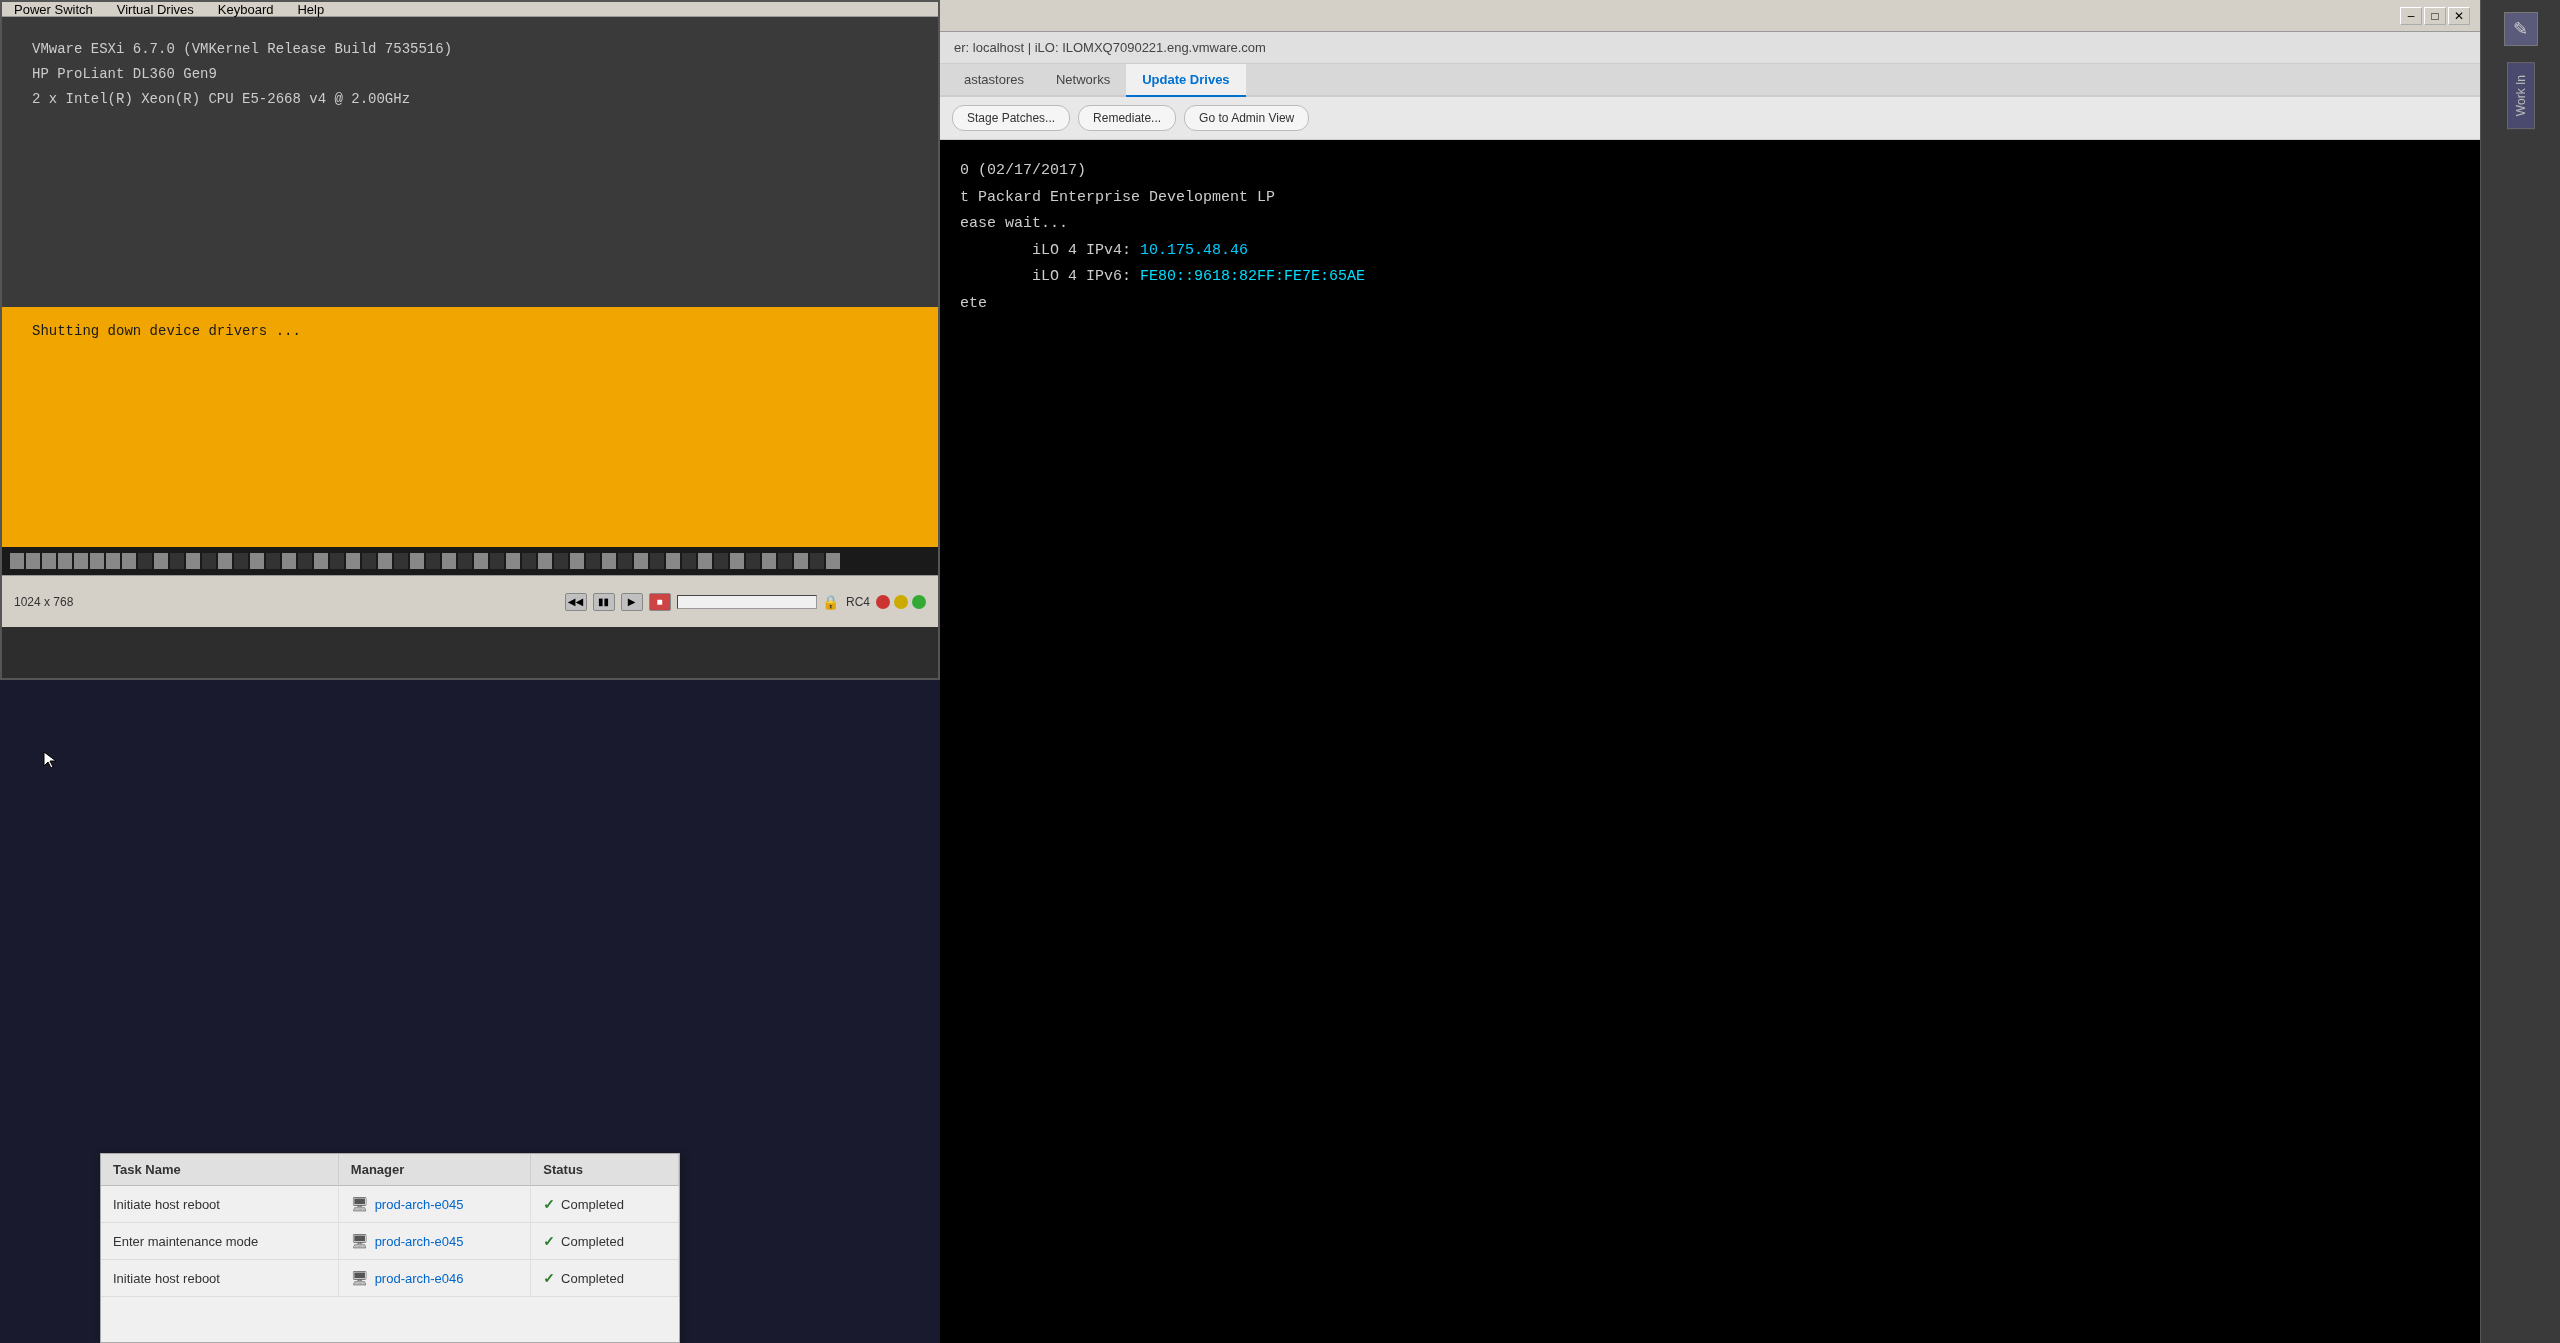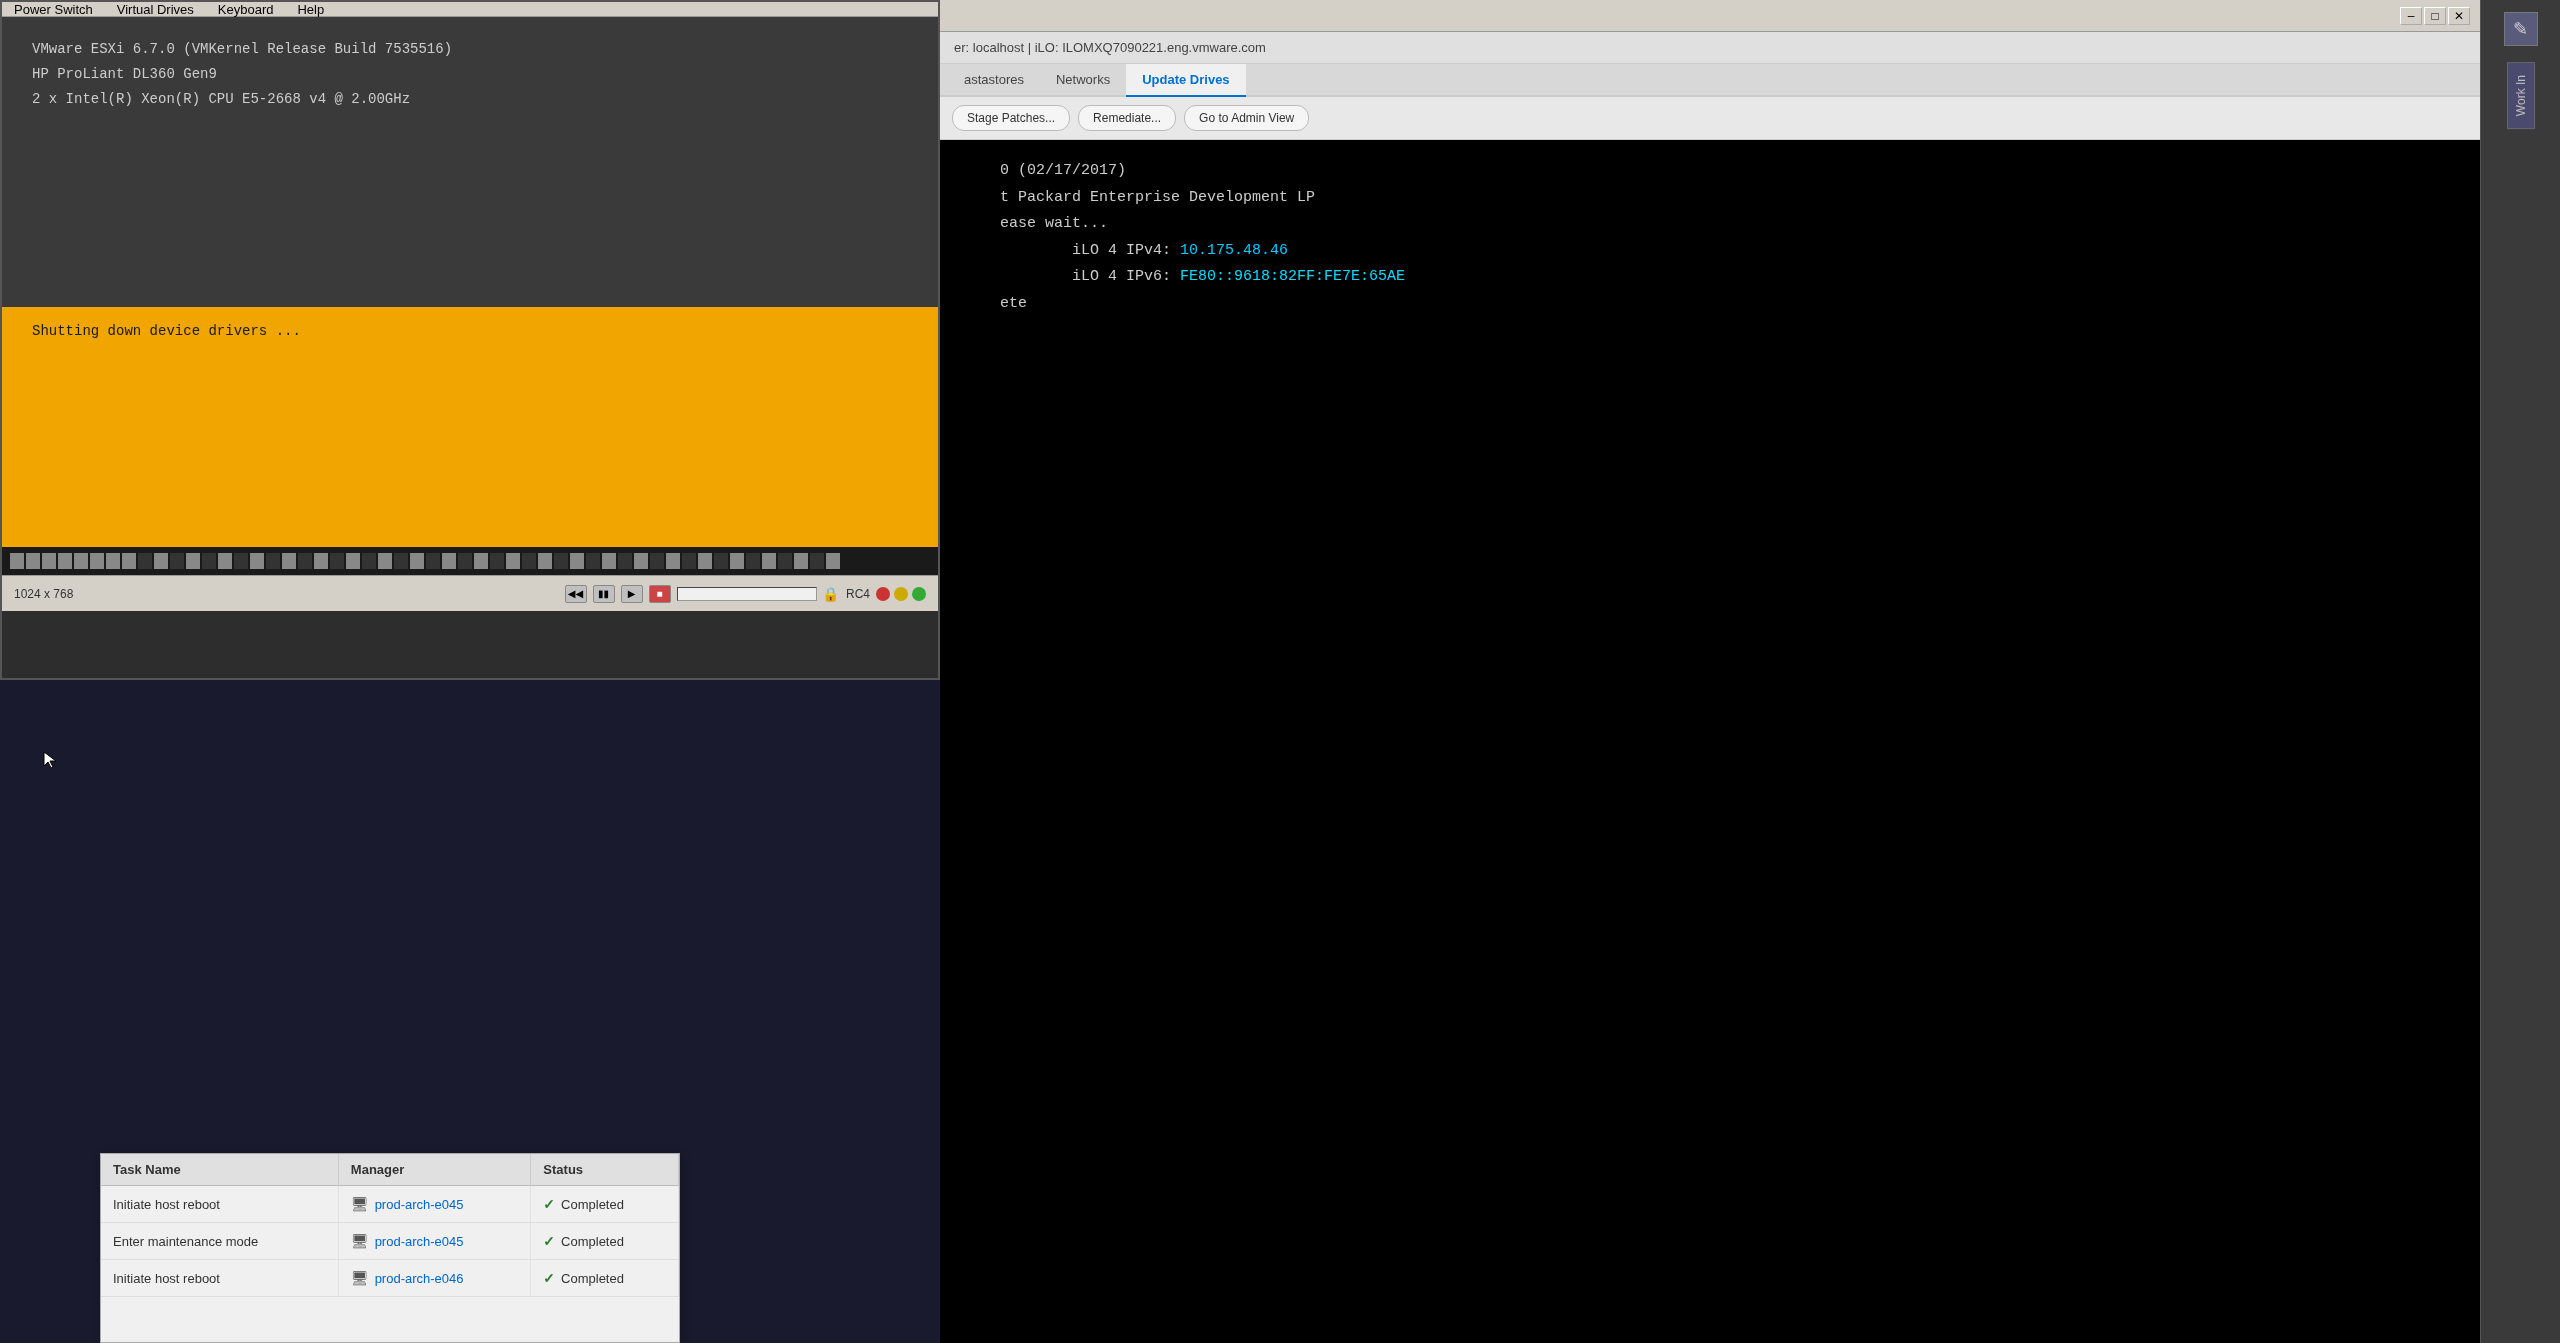--- a/index.html
+++ b/index.html
@@ -88,21 +88,21 @@
       background: #555;
       flex-shrink: 0;
     }
 
     .kvm-seg.filled {
       background: #888;
     }
 
     .kvm-statusbar {
       background: #d4d0c8;
-      height: 36px;
+      height: 52px;
       display: flex;
       align-items: center;
       justify-content: space-between;
       padding: 0 12px;
       border-top: 1px solid #999;
     }
 
     .kvm-resolution {
       font-size: 12px;
       color: #333;
@@ -219,21 +219,20 @@
 
     .check-icon {
       color: #2a7d2a;
       font-size: 14px;
       font-weight: bold;
     }
 
     .terminal-line {
       margin-bottom: 4px;
       line-height: 1.5;
-      margin-left: 40px;
     }
 
     .terminal-cyan { color: #00ccff; }
     .terminal-cyan-bright { color: #00ddff; }
 
     .popup-tab {
       padding: 8px 16px;
       font-size: 13px;
       color: #444;
       cursor: pointer;

